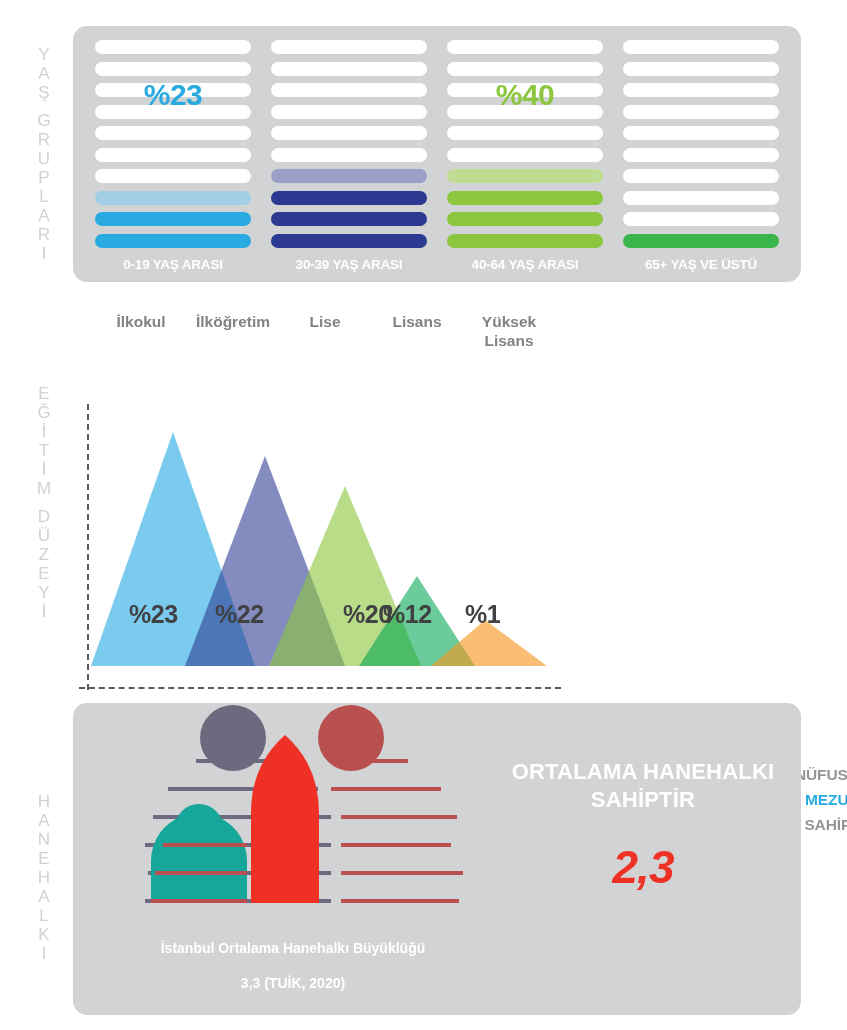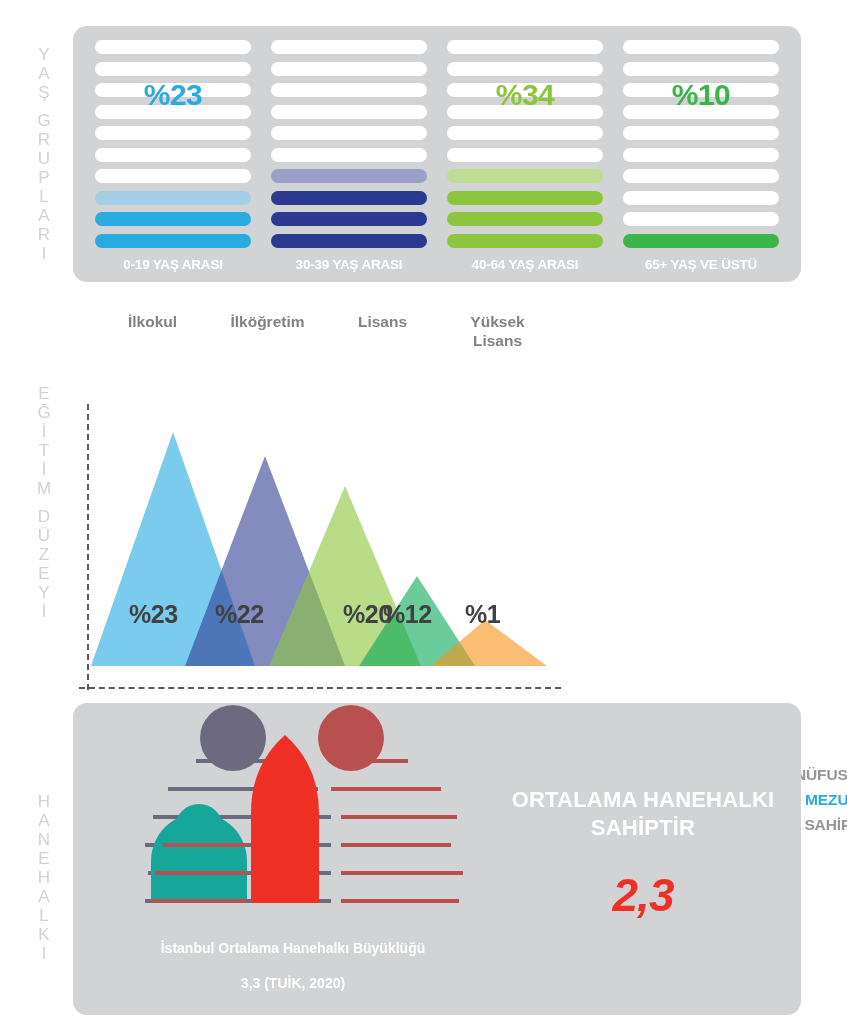--- a/index.html
+++ b/index.html
@@ -139,21 +139,21 @@
   }
   #hh-cap1 { top: 237px; font-size: 14px; }
   #hh-cap2 { top: 272px; font-size: 14px; }
 
   .hh-right {
     position: absolute; left: 420px; top: 55px;
     width: 300px; text-align: center;
   }
   .hh-title {
     color: #ffffff; font-size: 22px; font-weight: bold;
-    line-height: 28px; letter-spacing: 0.2px; margin-top: 28px;
+    line-height: 28px; letter-spacing: 0.2px;
   }
   .hh-value {
     margin-top: 26px;
     color: #ee3124; font-size: 46px; font-weight: bold;
     letter-spacing: -1px;
     font-style: italic;
   }
 </style>
 </head>
 <body>
@@ -213,37 +213,36 @@
             <div class="bar"></div>
             <div class="bar"></div>
             <div class="bar"></div>
             <div class="bar"></div>
             <div class="bar"></div>
             <div class="bar"></div>
             <div class="bar" style="background: rgb(191, 220, 146);"></div>
             <div class="bar" style="background: rgb(140, 198, 63);"></div>
             <div class="bar" style="background: rgb(140, 198, 63);"></div>
             <div class="bar" style="background: rgb(140, 198, 63);"></div>
-            <div class="pct-overlay" style="color: rgb(140, 198, 63);">%34</div>
+            <div class="pct-overlay" style="color: rgb(140, 198, 63);">%40</div>
           </div>
           <div class="age-caption">40-64 YAŞ ARASI</div>
         </div>
         <div class="age-col">
           <div class="bars">
             <div class="bar"></div>
             <div class="bar"></div>
             <div class="bar"></div>
             <div class="bar"></div>
             <div class="bar"></div>
             <div class="bar"></div>
             <div class="bar"></div>
             <div class="bar"></div>
             <div class="bar"></div>
             <div class="bar" style="background: rgb(57, 181, 74);"></div>
-            <div class="pct-overlay" style="color: rgb(57, 181, 74);">%10</div>
           </div>
           <div class="age-caption">65+ YAŞ VE ÜSTÜ</div>
         </div>
       </div>
   </div>
 
   <div class="vlabel" id="vl-edu" style="left:22px; top:352px; height:300px;">
       <span>E</span>
       <span>Ğ</span>
       <span>İ</span>
@@ -256,20 +255,21 @@
       <span>Z</span>
       <span>E</span>
       <span>Y</span>
       <span>İ</span>
     </div>
 
   <div id="edu-wrap">
     <div class="edu-head" id="edu-head">
         <div class="h">İlkokul</div>
         <div class="h">İlköğretim</div>
+        <div class="h">Lise</div>
         <div class="h">Lisans</div>
         <div class="h">Yüksek<br>Lisans</div>
       </div>
 
     <div class="axis-v"></div>
     <div class="axis-h"></div>
 
     <div class="edu-chart">
       <svg class="tri-svg" width="500" height="262" viewBox="0 0 500 262">
         <g>

